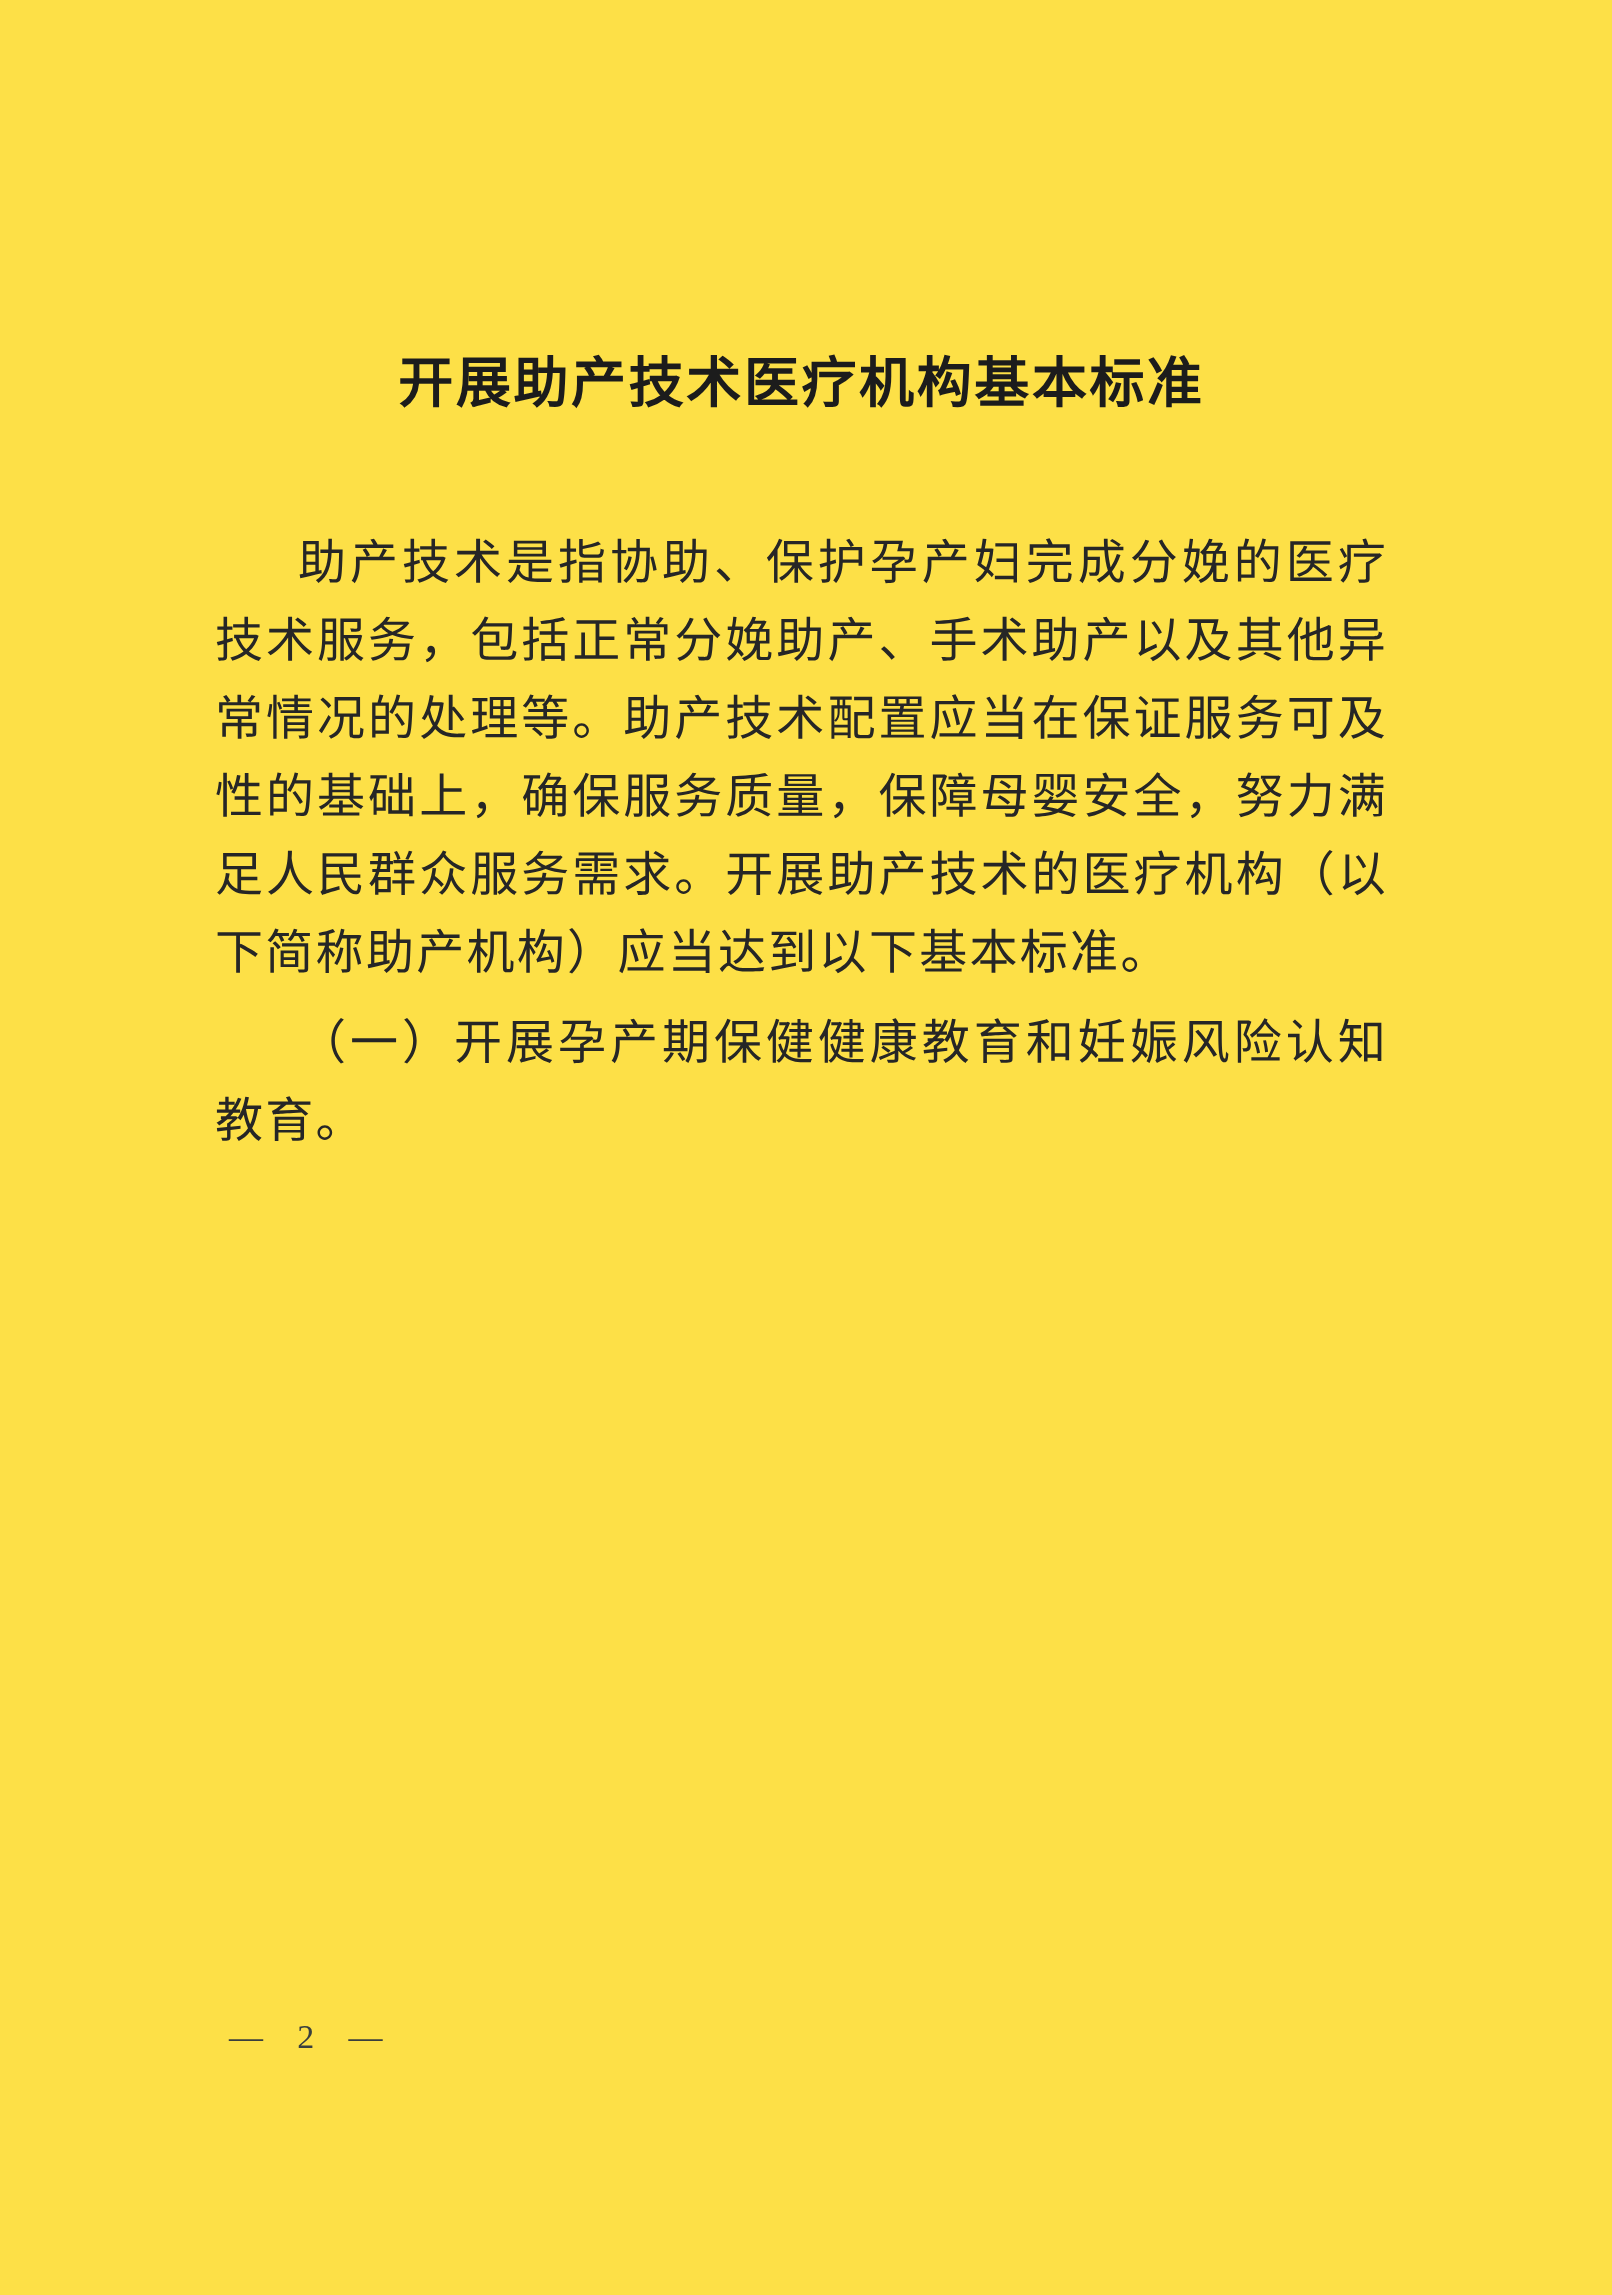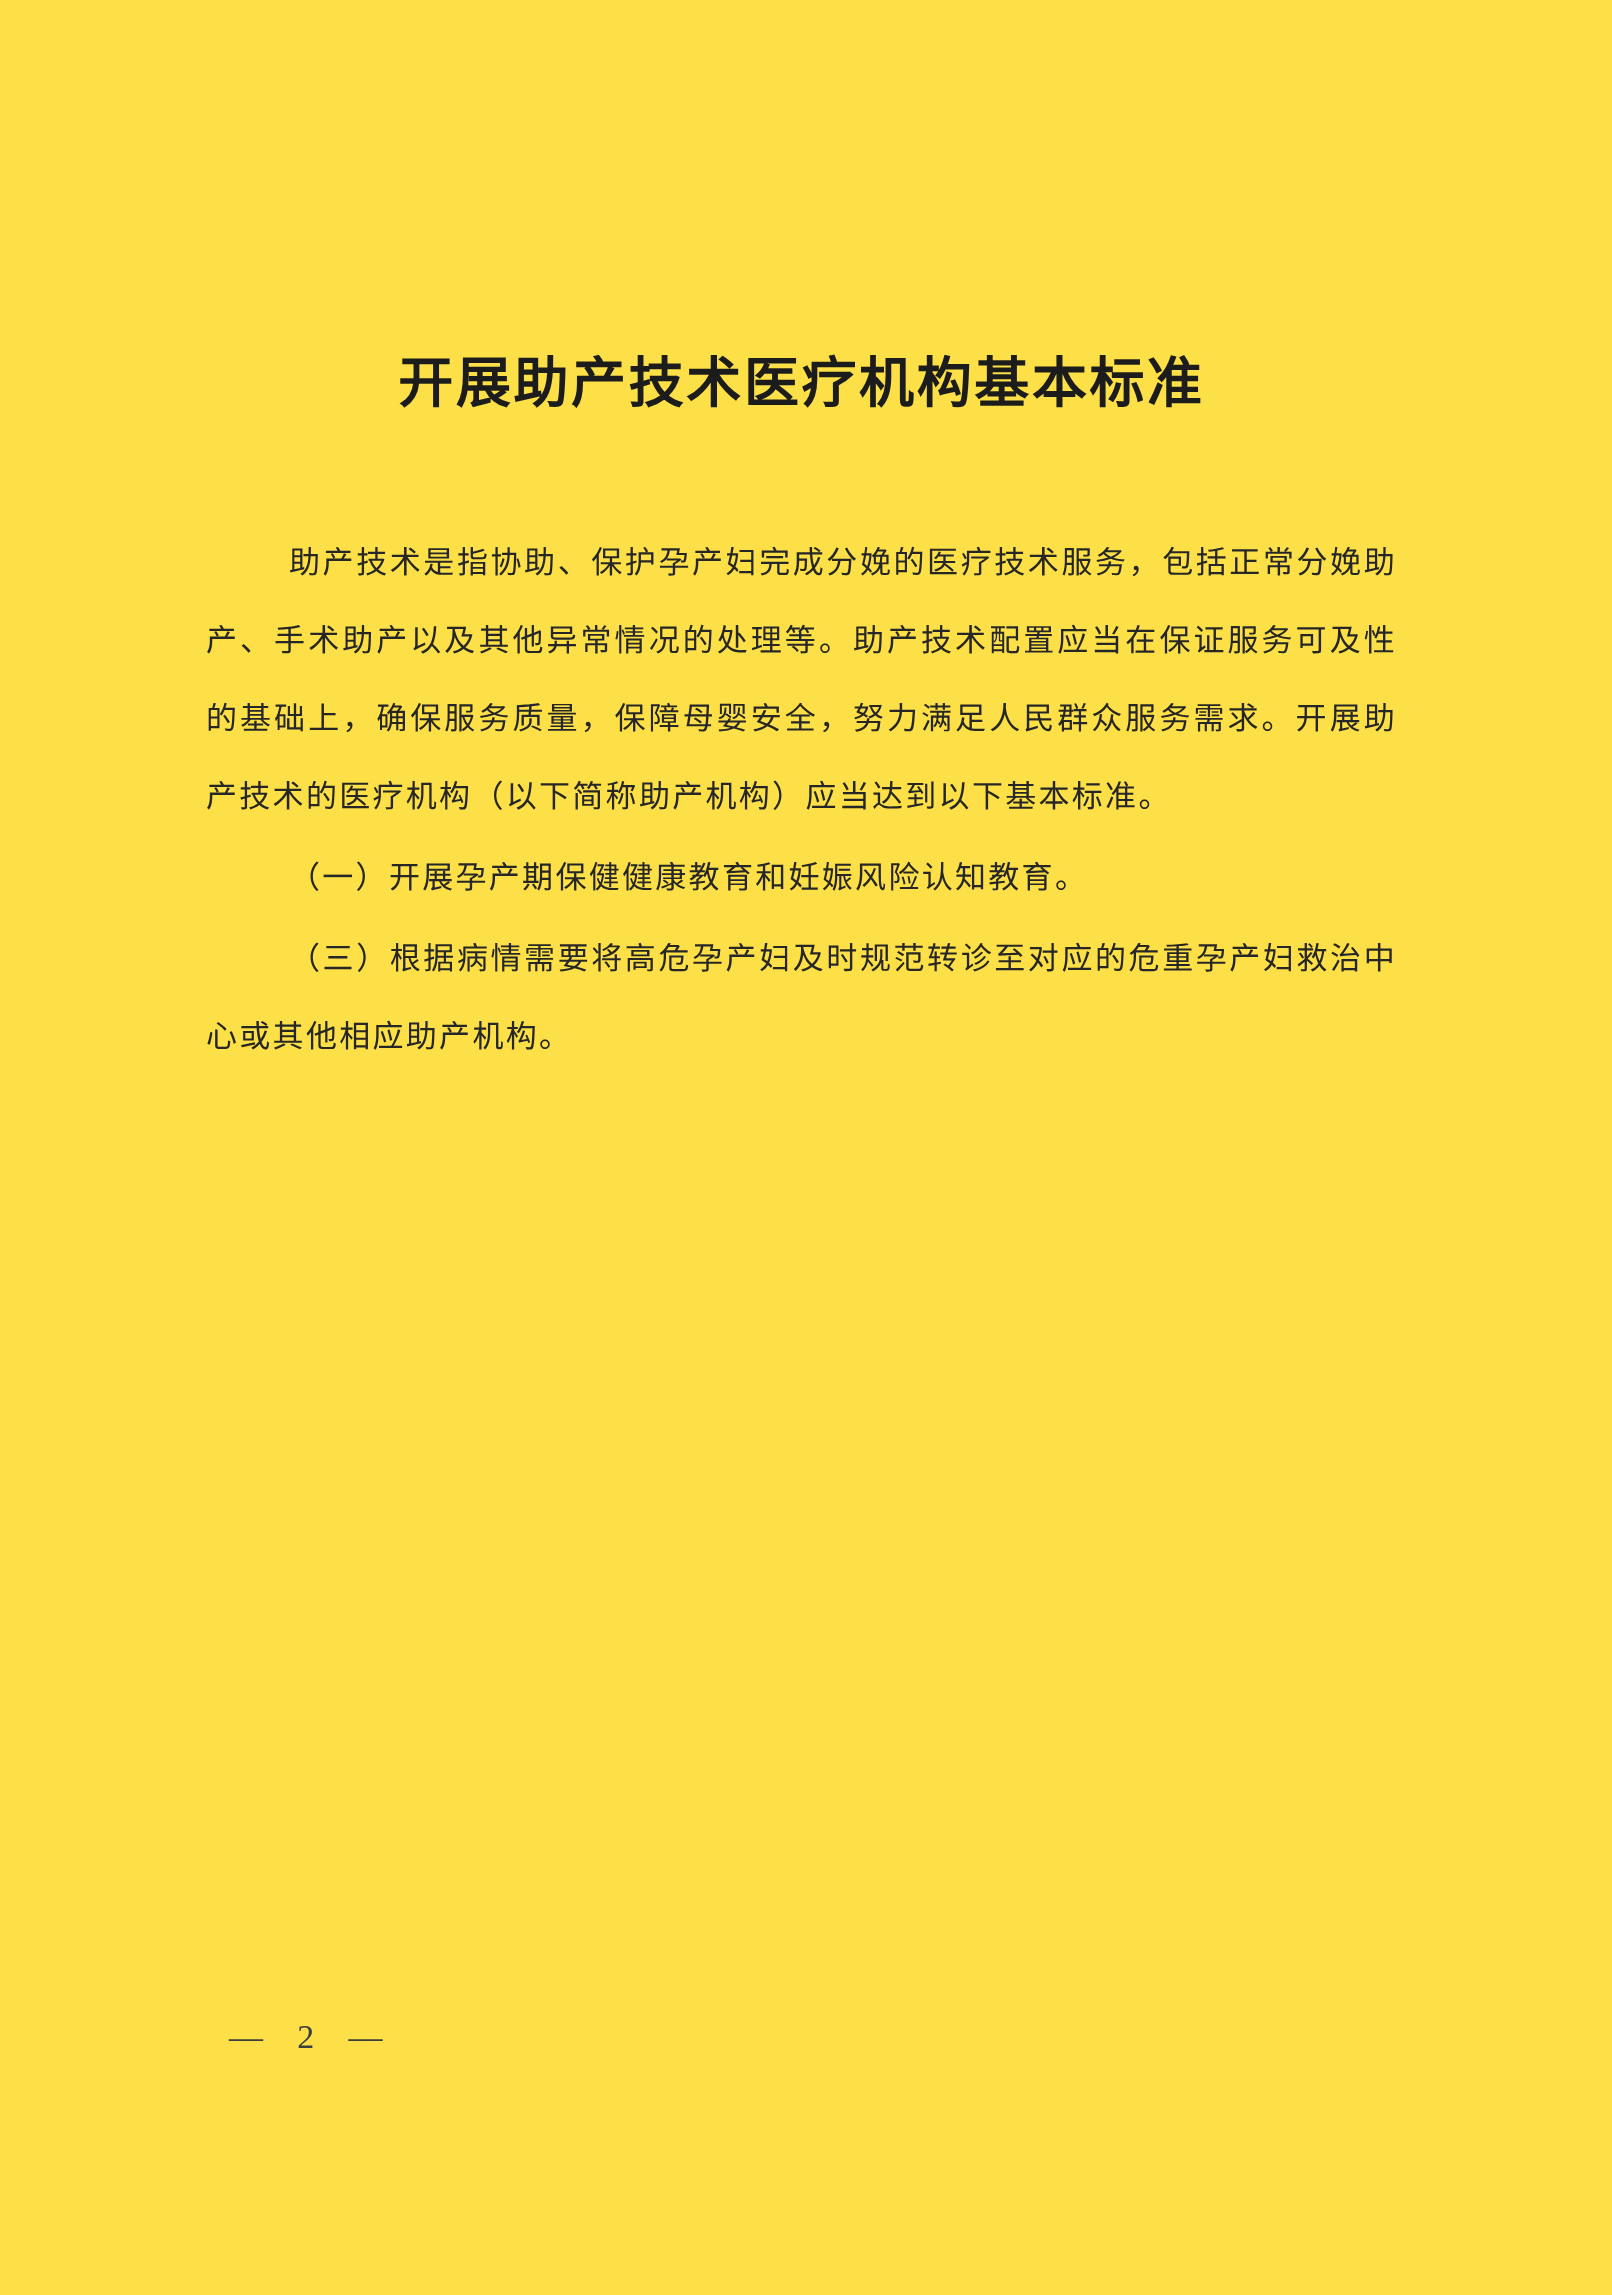--- a/index.html
+++ b/index.html
@@ -29,22 +29,22 @@
     letter-spacing: 2.6px;
     color: #1c1c1c;
     font-family: "Liberation Serif", "DejaVu Serif", serif;
   }
   .doc-body {
     text-align: justify;
     text-justify: inter-character;
     text-spacing-trim: space-all;
   }
   .para {
-    margin: 3px;
-    font-size: 31px;
+    margin: 12px;
+    font-size: 48px;
     line-height: 78px;
     letter-spacing: 2.3px;
     text-indent: 83px;
     color: #262626;
   }
   .section-heading {
     margin: 0;
     font-size: 39px;
     line-height: 78px;
     letter-spacing: 2.3px;
@@ -73,21 +73,20 @@
   <h1 class="doc-title">开展助产技术医疗机构基本标准</h1>
 
   <div class="doc-body">
 
     <p class="para">助产技术是指协助、保护孕产妇完成分娩的医疗技术服务，包括正常分娩助产、手术助产以及其他异常情况的处理等。助产技术配置应当在保证服务可及性的基础上，确保服务质量，保障母婴安全，努力满足人民群众服务需求。开展助产技术的医疗机构（以下简称助产机构）应当达到以下基本标准。</p>
 
 
     <p class="para">（一）开展孕产期保健健康教育和妊娠风险认知教育。</p>
 
 
-    <p class="para">（三）根据病情需要将高危孕产妇及时规范转诊至对应的危重孕产妇救治中心或其他相应助产机构。</p>
 
 
   </div>
 
   <div class="page-number">— 2 —</div>
 
 </div>
 
 
 </body></html>

